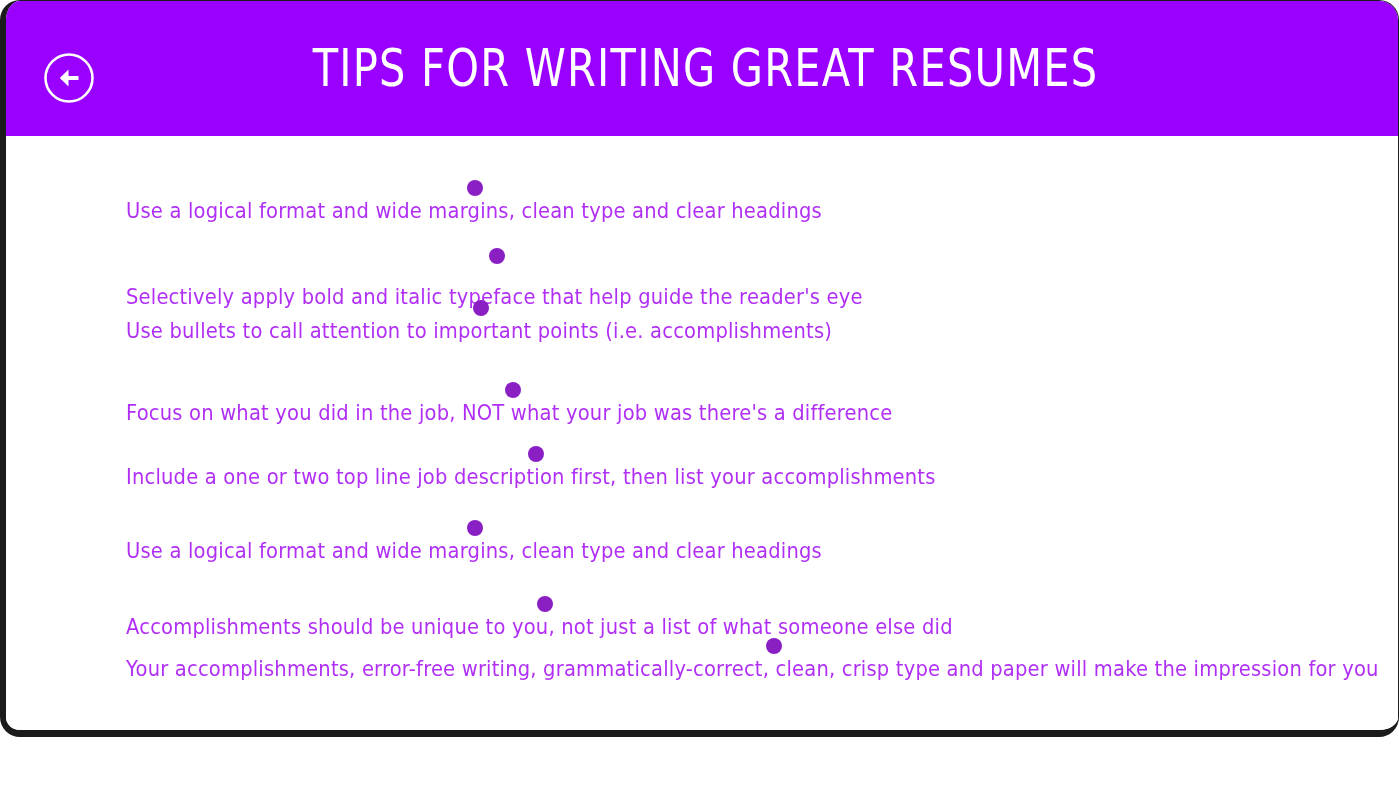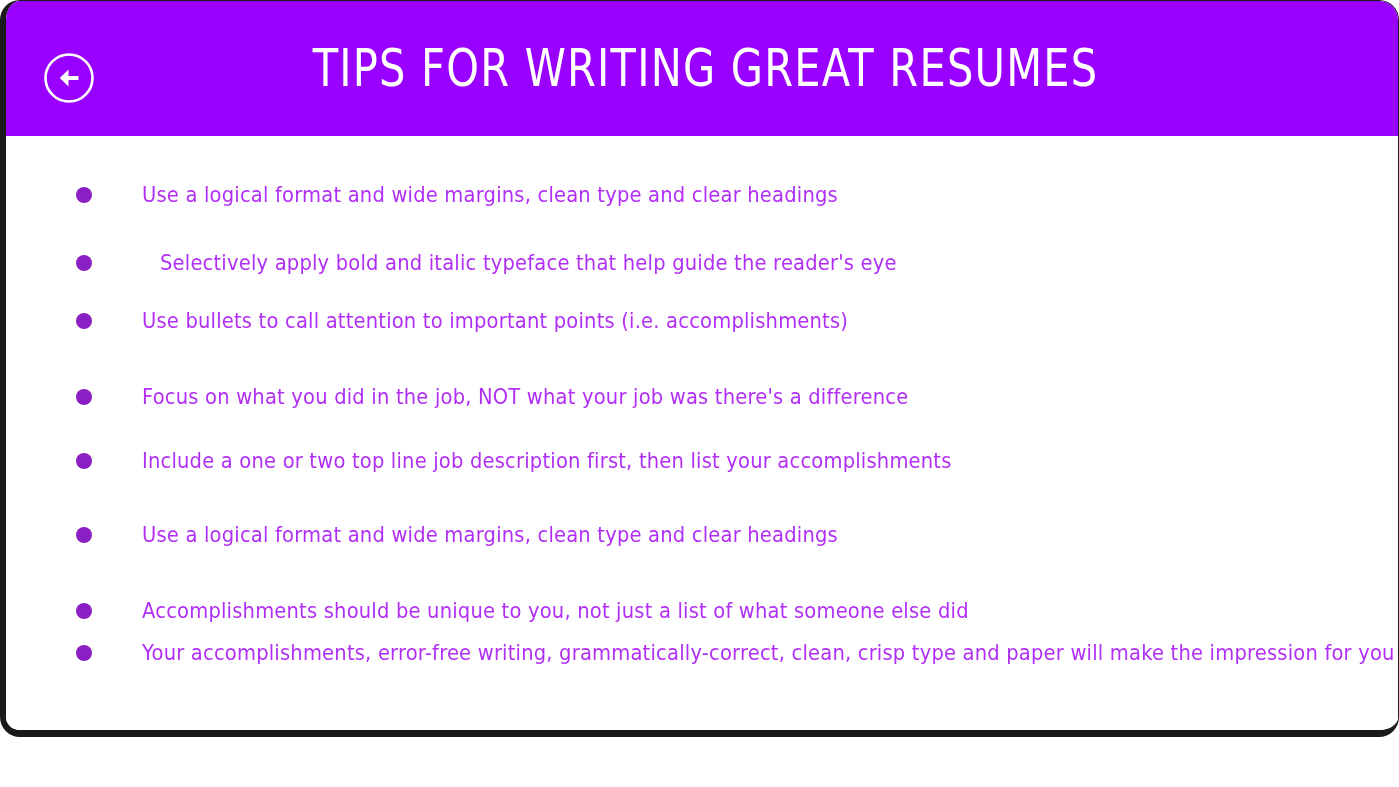--- a/index.html
+++ b/index.html
@@ -91,20 +91,21 @@
     margin: 0;
     padding: 0;
   }
 
   .bullet-item {
     position: absolute;
     left: 70px;
     height: 30px;
     display: flex;
     align-items: center;
+    flex-direction: column;
   }
 
   .bullet-dot {
     width: 16px;
     height: 16px;
     border-radius: 50%;
     background: #8a1fc4;
     flex: 0 0 auto;
     margin-right: 0;
   }
@@ -145,21 +146,21 @@
   <div id="content">
     <ul id="bullet-list">
         <li class="bullet-item" style="top: 44px;">
           <span class="bullet-dot" style="background: rgb(138, 31, 196);"></span>
           <span class="bullet-text" style="color: rgb(177, 47, 245);">Use a logical format and wide margins, clean type and clear headings</span>
         </li>
         <li class="bullet-item" style="top: 112px; gap: 18px;">
           <span class="bullet-dot" style="background: rgb(138, 31, 196);"></span>
           <span class="bullet-text" style="color: rgb(177, 47, 245);">Selectively apply bold and italic typeface that help guide the reader's eye</span>
         </li>
-        <li class="bullet-item" style="top: 170px; text-align: center;">
+        <li class="bullet-item" style="top: 164px; text-align: center;">
           <span class="bullet-dot" style="background: rgb(138, 31, 196);"></span>
           <span class="bullet-text" style="color: rgb(177, 47, 245);">Use bullets to call attention to important points (i.e. accomplishments)</span>
         </li>
         <li class="bullet-item" style="top: 246px; text-align: right;">
           <span class="bullet-dot" style="background: rgb(138, 31, 196);"></span>
           <span class="bullet-text" style="color: rgb(177, 47, 245);">Focus on what you did in the job, NOT what your job was there's a difference</span>
         </li>
         <li class="bullet-item" style="top: 310px; text-align: center;">
           <span class="bullet-dot" style="background: rgb(138, 31, 196);"></span>
           <span class="bullet-text" style="color: rgb(177, 47, 245);">Include a one or two top line job description first, then list your accomplishments</span>

